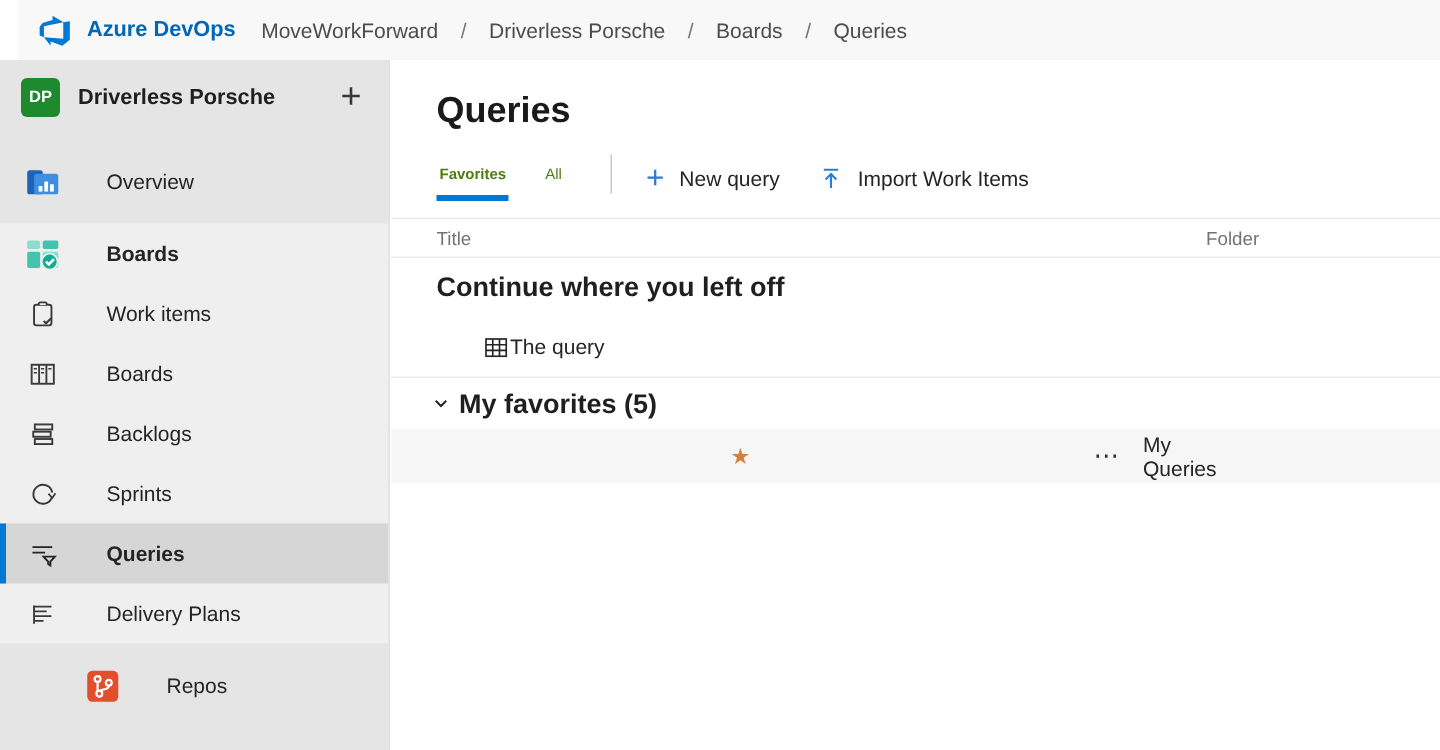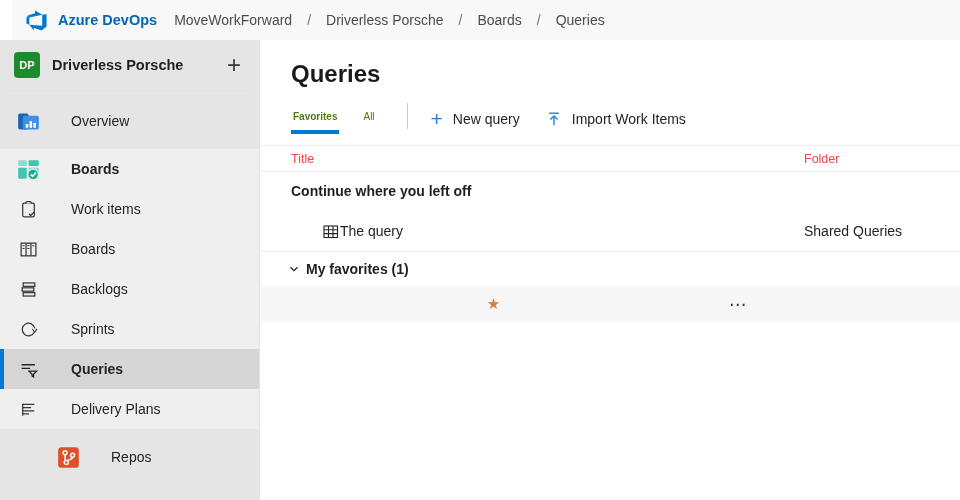--- a/index.html
+++ b/index.html
@@ -46,24 +46,24 @@
   .tab.selected { font-weight: 700; border-bottom-color: #0078d4; }
   .pivot-divider { width: 1px; height: 26px; background: #c8c8c8; margin: 0 10px 5px 8px; }
   .action-btn { display: flex; align-items: center; gap: 10px; margin: 0 13px 7px;
     font-size: 14px; color: #242424; cursor: pointer; }
   .action-glyph { color: #2b7cd3; font-size: 21px; font-weight: 300; line-height: 16px; }
 
   
   .table { margin-top: 11px; }
   .grid-row { display: grid; grid-template-columns: 1fr 30px 42px 162px; align-items: center; }
   .thead { height: 27px; border-top: 1px solid #eaeaea; border-bottom: 1px solid #eaeaea;
-    color: #ef4444; font-size: 12.5px; }
+    color: #737373; font-size: 12.5px; }
   .col-title { padding-left: 30px; }
   .col-folder { padding-left: 6px; }
-  .section-row { display: flex; align-items: center; font-weight: 700; font-size: 14px; color: #1f1f1f; }
+  .section-row { display: flex; align-items: center; font-weight: 700; font-size: 18px; color: #1f1f1f; }
   .section-continue { height: 38px; padding-left: 30px; }
   .section-favorites { height: 34px; padding-left: 27px; gap: 6px; cursor: pointer; }
   .row-query { height: 42px; border-bottom: 1px solid #eaeaea; cursor: pointer; }
   .row-fav { height: 36px; background: #f6f6f6; cursor: pointer; }
   .title-cell { display: flex; align-items: flex-end; gap: 1px; padding-left: 62px; font-size: 14px; }
   .query-link { color: #0067b8; text-decoration: underline; cursor: pointer; }
   .star-btn { color: #d67f3e; font-size: 15px; text-align: center; cursor: pointer; }
   .more-btn { color: #323130; font-size: 17px; padding-left: 3px; cursor: pointer; }
   .folder-cell { font-size: 14px; color: #242424; padding-left: 6px; }
 
@@ -250,30 +250,30 @@
         <span>
           <svg viewBox="0 0 16 14" width="16" height="14" fill="none" stroke="#242424" stroke-width="1.1">
             <rect x="1" y="1" width="13.5" height="11.5"></rect>
             <path d="M1 4.8h13.5M1 8.6h13.5M5.5 1v11.5M10 1v11.5"></path>
           </svg>
         </span>
         <span>The query</span>
       </span>
       <span></span>
       <span></span>
-      <span class="folder-cell">Shared Queries</span>
     </div>
 
     <div class="section-row section-favorites">
       <span>
         <svg viewBox="0 0 12 12" width="12" height="12" fill="none" stroke="#242424" stroke-width="1.3">
           <path d="M2.5 4.2L6 7.7l3.5-3.5"></path>
         </svg>
       </span>
-      <span>My favorites (1)</span>
+      <span>My favorites (5)</span>
     </div>
 
     <div class="grid-row row-fav">
       <span class="star-btn">★</span>
       <span class="more-btn">⋯</span>
+      <span class="folder-cell">My Queries</span>
     </div>
   </div>
 </div>
 
 </body></html>

